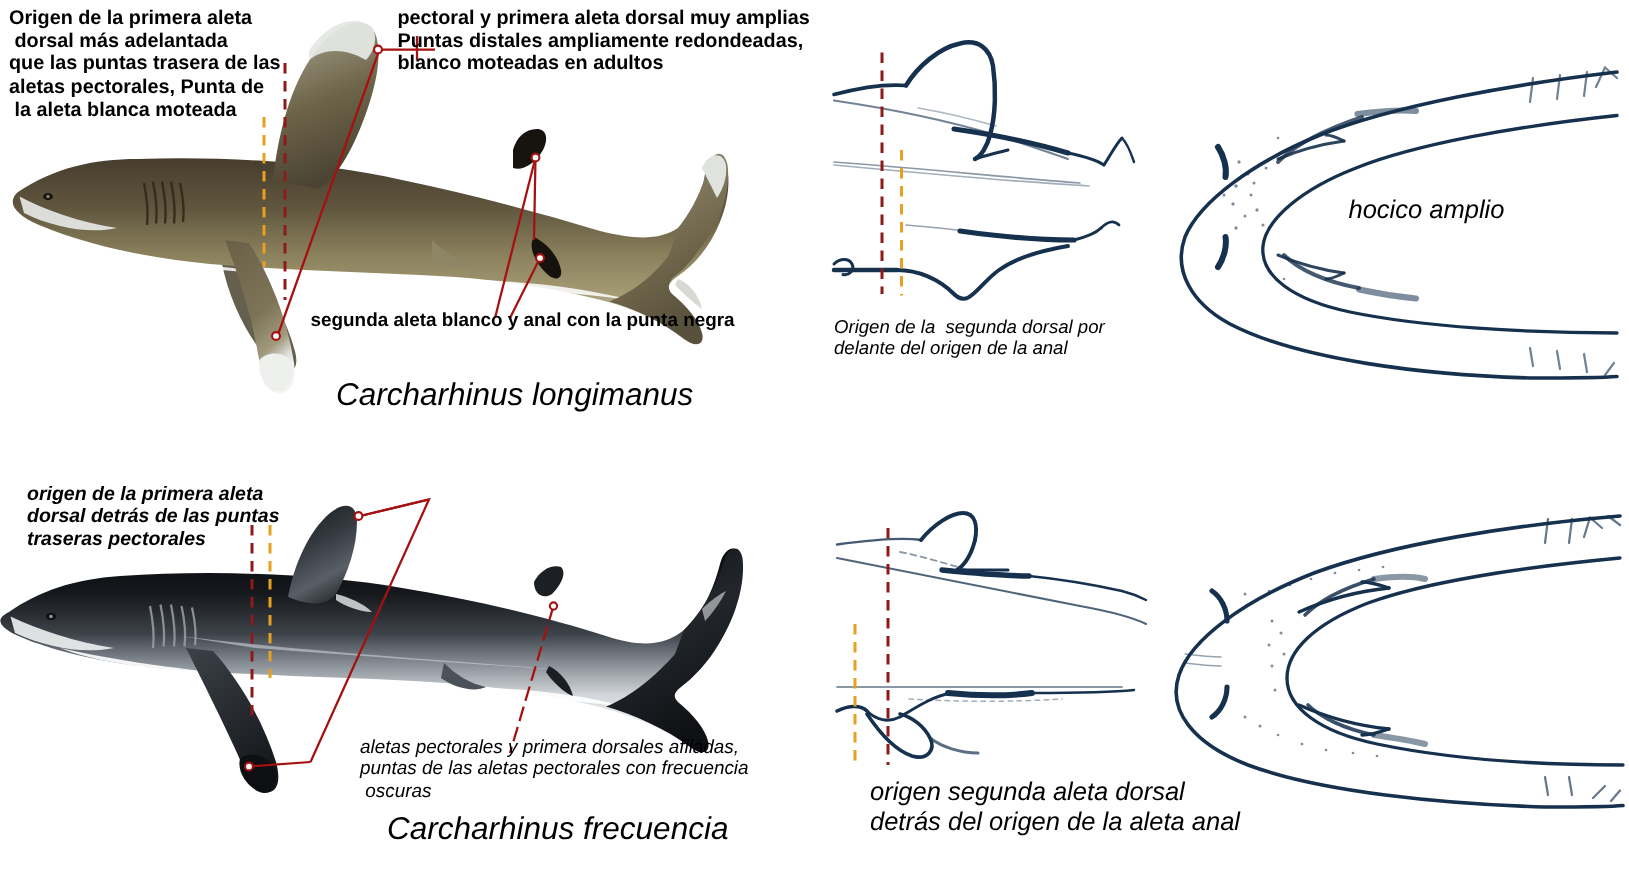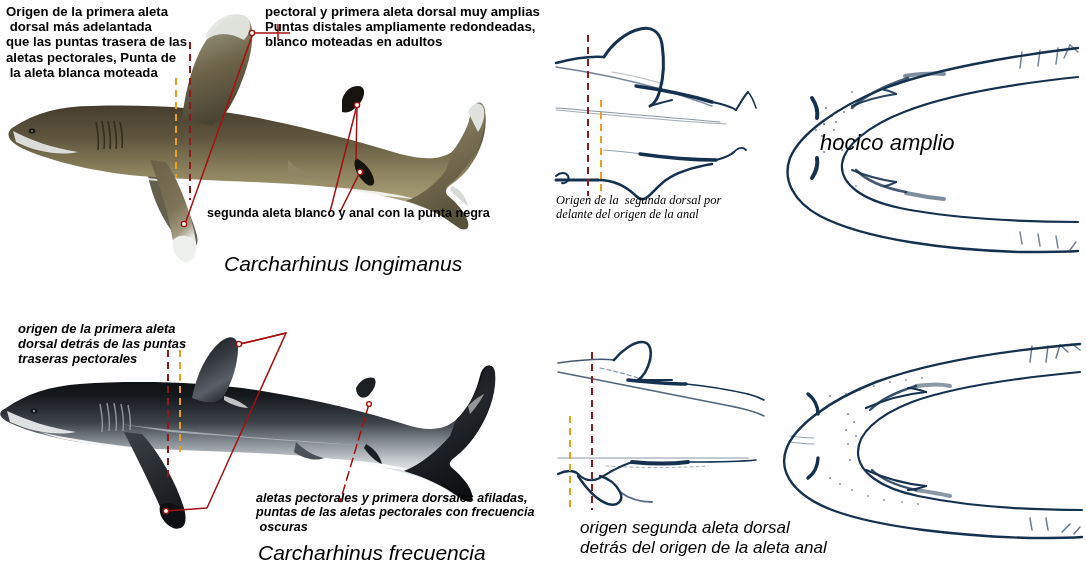--- a/index.html
+++ b/index.html
@@ -6,25 +6,25 @@
   body{width:1086px;height:579px;position:relative;overflow:hidden;
        font-family:"Liberation Sans", sans-serif;color:#000;}
   .stage{position:absolute;left:0;top:0;width:948px;height:579px;}
 
   .txt{position:absolute;white-space:pre;line-height:1.15;}
 
   .lbl-tl{left:6px;top:4px;font-size:13.2px;font-weight:700;}
   .lbl-tr{left:265px;top:4px;font-size:13.2px;font-weight:700;}
   .lbl-seg{left:207px;top:206px;font-size:12.6px;font-weight:700;}
   .sp1{left:224px;top:228px;font-size:21px;font-style:italic;margin-top:24px;}
-  .cap-mid1{left:556px;top:193px;font-size:12.4px;font-style:italic;font-family:Liberation Serif, serif;}
-  .hoc1{left:820px;top:130px;font-size:22px;font-style:italic;}
+  .cap-mid1{left:556px;top:211px;font-size:12.4px;font-style:italic;}
+  .hoc1{left:899px;top:130px;font-size:17px;font-style:italic;}
 
   .lbl-bl{left:18px;top:322px;font-size:13px;font-style:italic;font-weight:600;}
-  .lbl-bc{left:256px;top:491px;font-size:12.6px;font-style:italic;font-weight:700;}
+  .lbl-bc{left:240px;top:491px;font-size:12.6px;font-style:italic;font-weight:400;}
   .sp2{left:258px;top:541px;font-size:21px;font-style:italic;}
   .cap-mid2{left:580px;top:518px;font-size:17px;font-style:italic;}
   .hoc2{left:890px;top:424px;font-size:16.5px;font-style:italic;}
 
   svg{position:absolute;left:0;top:0;overflow:visible;}
   .full{width:1086px;height:579px;}
 </style>
 </head>
 <body>
 

